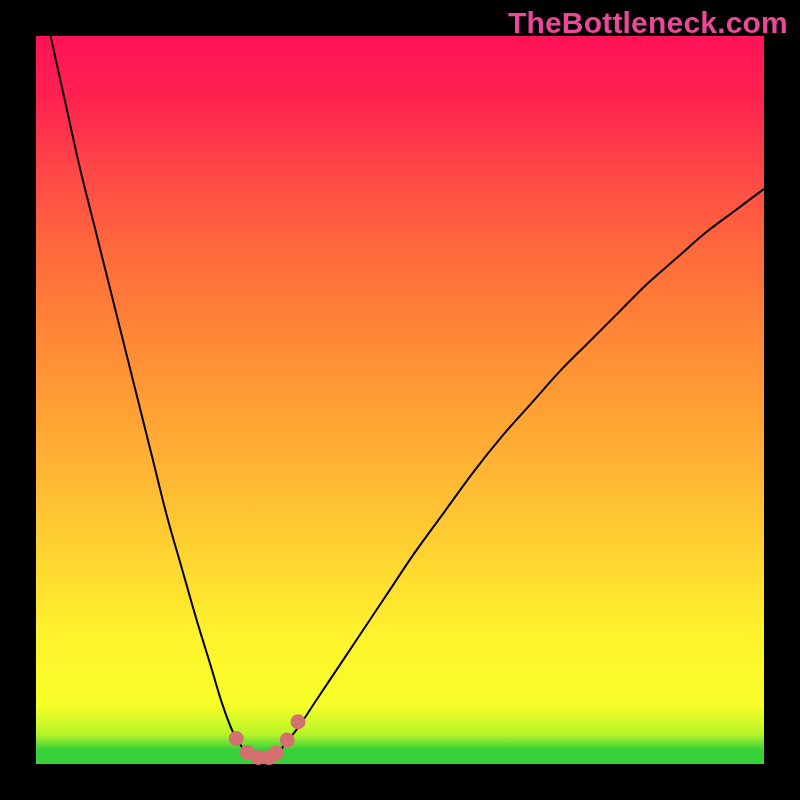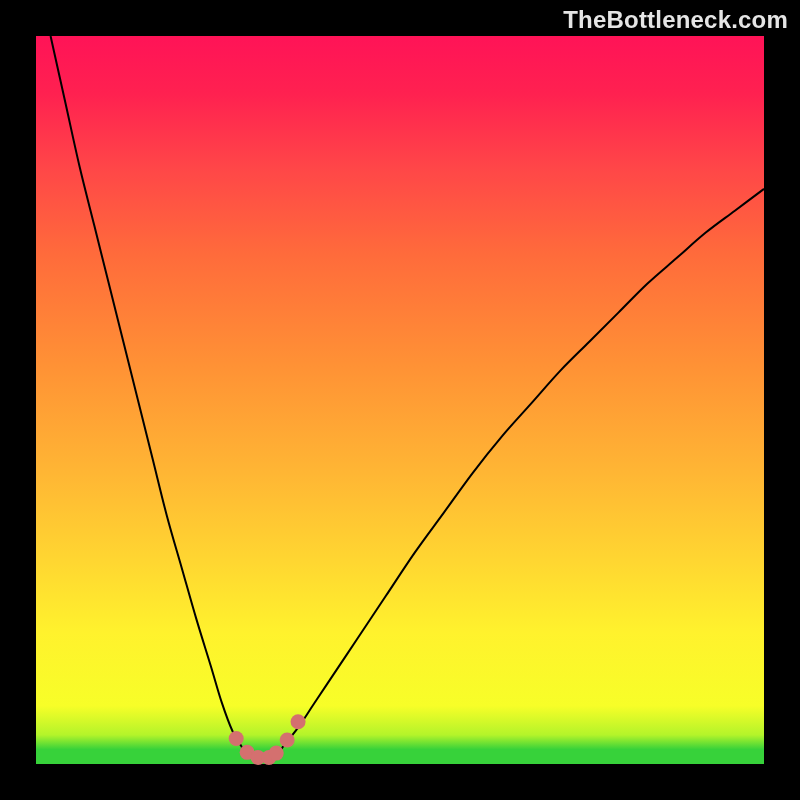--- a/index.html
+++ b/index.html
@@ -28,22 +28,22 @@
       #ff9135 55%,
       #ff6b3b 70%,
       #ff4648 82%,
       #ff2150 92%,
       #ff1357 100%);
   }
   .watermark {
     position: absolute;
     top: 6px;
     right: 12px;
-    color: #e5e5e5;
-    font-size: 24px;
+    color: #ec4899;
+    font-size: 30px;
     font-weight: 600;
     letter-spacing: 0.2px;
     user-select: none;
   }
   svg.curves {
     position: absolute;
     left: 0; top: 0;
     width: 728px;
     height: 728px;
     overflow: visible;

